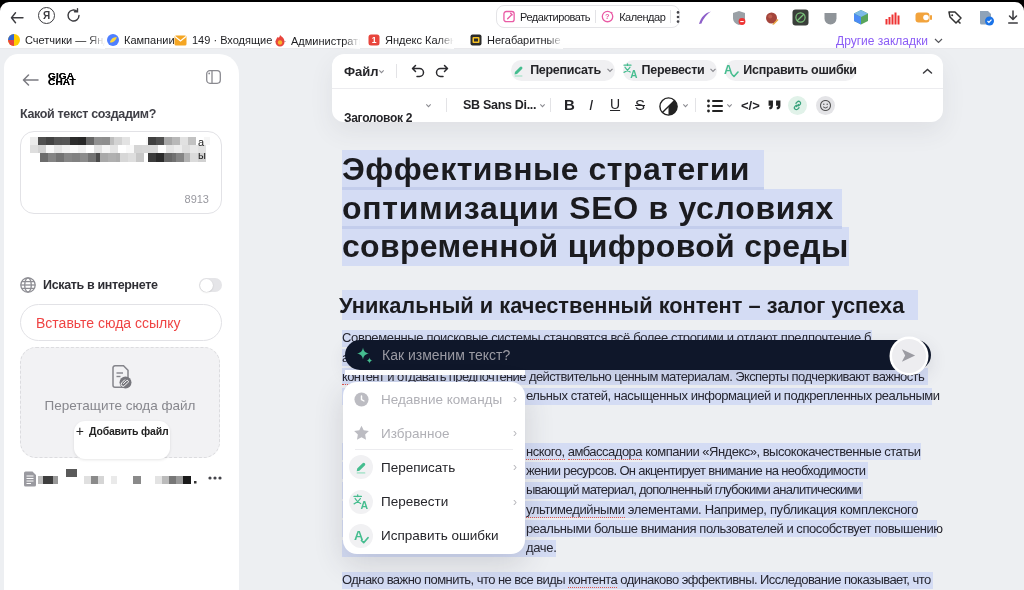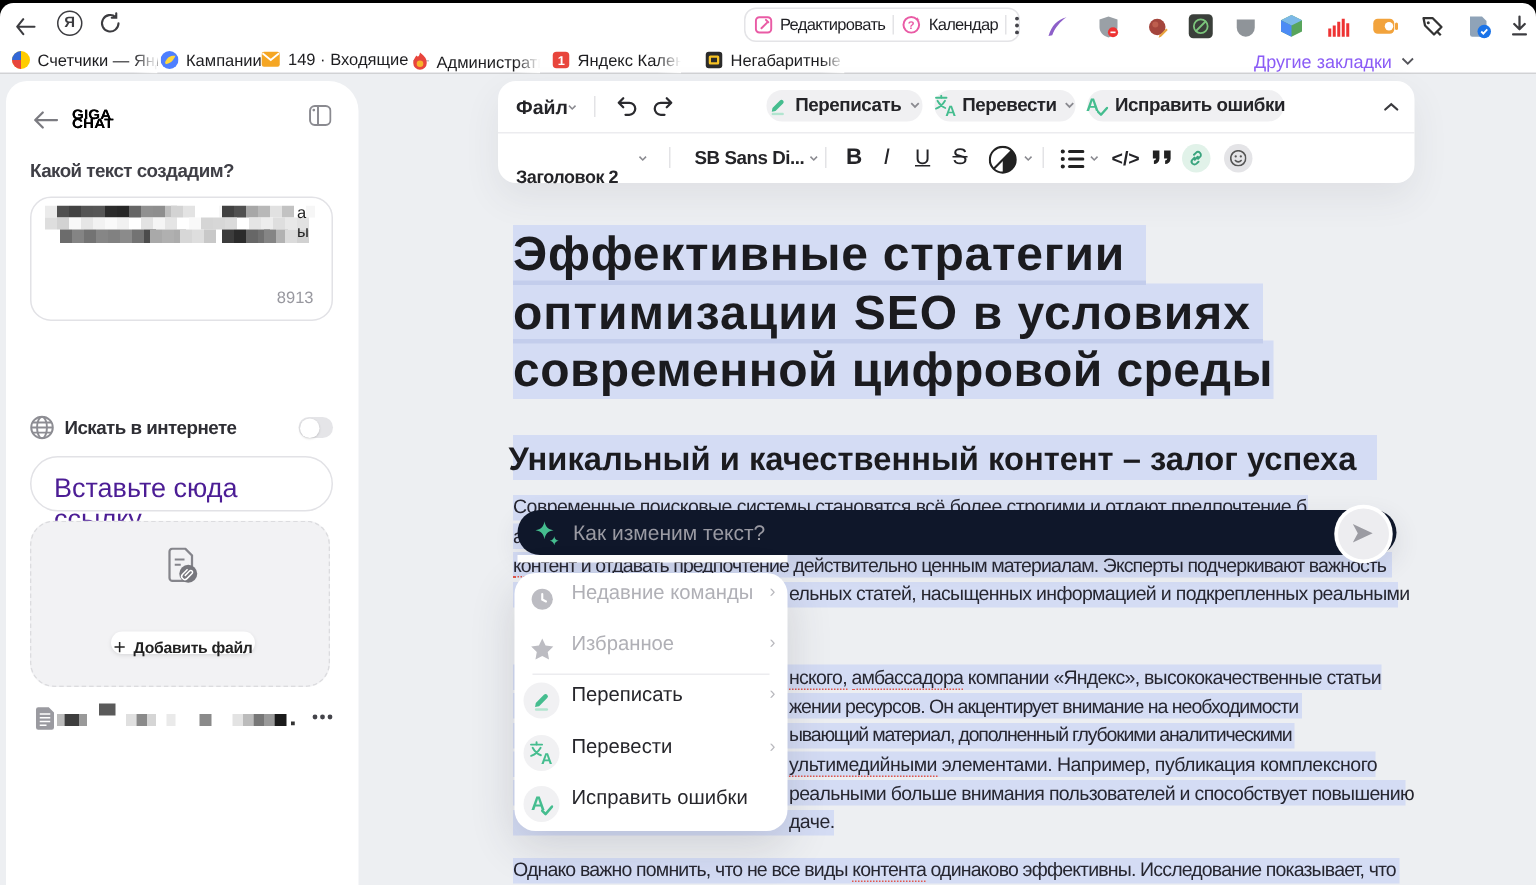--- a/index.html
+++ b/index.html
@@ -20,24 +20,24 @@
 #editpill .sep{width:1px;height:13px;background:#e3e3e6;margin:0 5px;flex-shrink:0}
 
 .bk{position:absolute;top:3.5px;font-size:11px;letter-spacing:0;color:#1d1d20;white-space:nowrap;overflow:hidden;height:15px}
 .bk.clip:after{content:"";position:absolute;right:0;top:0;width:16px;height:100%;background:linear-gradient(90deg,rgba(255,255,255,0),#fff)}
 .bk .bi{display:inline-block;vertical-align:-2px;margin-right:5px}
 
 #sidebar{left:4px;top:54px;width:235px;height:536px;background:#fff;border-radius:14px 20px 0 0}
 #ta{left:16px;top:77px;width:202px;height:83px;border:1px solid #e2e2e6;border-radius:14px;background:#fff}
 #ta .cnt{position:absolute;right:12px;bottom:8px;font-size:11px;color:#98989f}
 #linkinput{left:16px;top:250px;width:202px;height:37px;border:1px solid #e2e2e6;border-radius:19px;background:#fff}
-#linkinput .ph{position:absolute;left:15px;top:10px;font-size:18px;color:#4c1d95}
+#linkinput .ph{position:absolute;left:15px;top:10px;font-size:14px;color:#ef4444}
 #droparea{left:16px;top:293px;width:200px;height:111px;background:#f2f2f4;border:1px dashed #dcdcdf;border-radius:16px}
 #droparea .txt{position:absolute;left:0;top:50px;width:100%;text-align:center;font-size:13.5px;color:#87878d}
-#addfile{position:absolute;left:53px;top:73px;width:96px;height:15px;background:#fff;border-radius:11px;box-shadow:0 1px 3px rgba(0,0,0,.1);font-size:10.5px;font-weight:700;color:#222;text-align:center;line-height:21px;letter-spacing:-.2px;white-space:nowrap}
+#addfile{position:absolute;left:53px;top:73px;width:96px;height:38px;background:#fff;border-radius:11px;box-shadow:0 1px 3px rgba(0,0,0,.1);font-size:10.5px;font-weight:700;color:#222;text-align:center;line-height:21px;letter-spacing:-.2px;white-space:nowrap}
 #cta{left:46px;top:489px;width:143px;height:32px;background:#38294a;border-radius:16px;color:#fff;font-size:12.5px;letter-spacing:-.2px;font-weight:700;display:flex;align-items:center;justify-content:center;box-shadow:0 6px 14px rgba(56,41,74,.3);white-space:nowrap}
 .glabel{position:absolute;font-size:12.5px;letter-spacing:-.35px;font-weight:700;color:#2e2e34;white-space:nowrap}
 #toggle{position:absolute;left:195px;top:224px;width:23px;height:14px;background:#e5e5e8;border-radius:7px}
 #toggle:after{content:"";position:absolute;left:.5px;top:.5px;width:13px;height:13px;border-radius:7px;background:#fff;box-shadow:0 .5px 1.5px rgba(0,0,0,.18)}
 
 #toolbar{left:332px;top:54px;width:611px;height:68px;background:#fff;border-radius:12px;box-shadow:0 10px 24px rgba(60,60,80,.08)}
 #toolbar .rowsep{position:absolute;left:0;top:34px;width:100%;height:1px;background:#ececef}
 .tsep{position:absolute;width:1px;height:14px;background:#e3e3e6}
 .tbtxt{position:absolute;font-size:13px;font-weight:700;color:#242428;white-space:nowrap}
 .chev{position:absolute;width:7px;height:7px}
@@ -51,21 +51,21 @@
 .h2l{font-size:21.8px;font-weight:700;color:#1b1b1f}
 .bl{font-size:13px;letter-spacing:-.35px;color:#262630;height:19.33px;line-height:19.33px}
 .bl u{text-decoration:none;border-bottom:1px dotted #e2574b;padding-bottom:0px}
 .pre{display:inline-block;overflow:hidden;vertical-align:top;background:transparent;color:transparent}
 
 #askbar{left:345px;top:340px;width:586px;height:30px;background:#0f172a;border-radius:15px;box-shadow:0 6px 18px rgba(50,50,70,.12);z-index:6}
 #askbar .ph{position:absolute;left:37px;top:7px;font-size:14px;color:#9a9aa3}
 #askbar .send{position:absolute;right:5px;top:-1px;width:34px;height:34px;border-radius:17px;background:#ededf0;box-shadow:0 0 0 2.5px #fff}
 
 #menu{left:343px;top:382px;width:182px;height:172px;background:#fff;border-radius:14px;box-shadow:0 10px 30px rgba(50,50,70,.16);z-index:6}
-.mi{position:absolute;left:6px;height:24px;display:flex;}
+.mi{position:absolute;left:6px;height:24px;display:flex;align-items:center}
 .mi .ic{width:24px;height:24px;border-radius:12px;display:flex;align-items:center;justify-content:center}
 .mi .t{margin-left:8px;font-size:13.5px}
 .mi .arr{position:absolute;left:164px;color:#b9b9be;font-size:12px}
 .mgray{color:#b0b0b6}
 .mdark{color:#26262b}
 #menu .msep{position:absolute;left:12px;top:67px;width:158px;height:1px;background:#ececef}
 </style></head>
 <body>
 <div class="abs" id="chrome">
  <svg class="abs" style="left:10px;top:10px" width="14" height="12" viewBox="0 0 14 12">
@@ -278,20 +278,21 @@
       <span class="ph">Вставьте сюда ссылку</span>
     </div>
  <div class="abs" id="droparea">
   <svg class="abs" style="left:89px;top:17px" width="24" height="26" viewBox="0 0 24 26">
         <path d="M3 2.8 a2 2 0 0 1 2-2 h8.5 l4.5 4.5 v15 a2 2 0 0 1 -2 2 h-11 a2 2 0 0 1 -2-2 Z" fill="none" stroke="#85858b" stroke-width="1.5"></path>
         <line x1="6.5" y1="8" x2="13" y2="8" stroke="#85858b" stroke-width="1.4"></line>
         <line x1="6.5" y1="11.5" x2="10.5" y2="11.5" stroke="#85858b" stroke-width="1.4"></line>
         <circle cx="15.5" cy="17.5" r="6" fill="#77777d"></circle>
         <path d="M13.2 18.9 l3.2-3.2 a1.15 1.15 0 0 1 1.63 1.63 l-3.4 3.4 a2.05 2.05 0 0 1 -2.9-2.9 l3.3-3.3" fill="none" stroke="#fff" stroke-width="1"></path>
       </svg>
+  <div class="txt">Перетащите сюда файл</div>
   <div id="addfile"><span style="font-weight:400;font-size:14px;vertical-align:-1px">+</span>&nbsp; Добавить файл</div>
  </div>
  <svg class="abs" style="left:19px;top:417px" width="14" height="16" viewBox="0 0 14 16">
       <path d="M1 2 a1.5 1.5 0 0 1 1.5-1.5 h7 L13 4 v10 a1.5 1.5 0 0 1 -1.5 1.5 h-9 A1.5 1.5 0 0 1 1 14 Z" fill="#9a9aa0"></path>
       <line x1="3.5" y1="5" x2="10.5" y2="5" stroke="#fff" stroke-width="1"></line>
       <line x1="3.5" y1="7.5" x2="10.5" y2="7.5" stroke="#fff" stroke-width="1"></line>
       <line x1="3.5" y1="10" x2="10.5" y2="10" stroke="#fff" stroke-width="1"></line>
       <line x1="3.5" y1="12.5" x2="8" y2="12.5" stroke="#fff" stroke-width="1"></line>
     </svg>
  <svg class="abs" style="left:34px;top:412px" width="160" height="22" viewBox="0 0 160 22">

